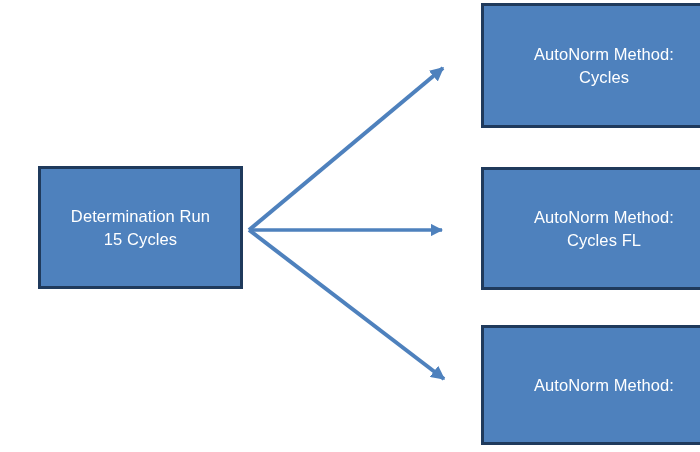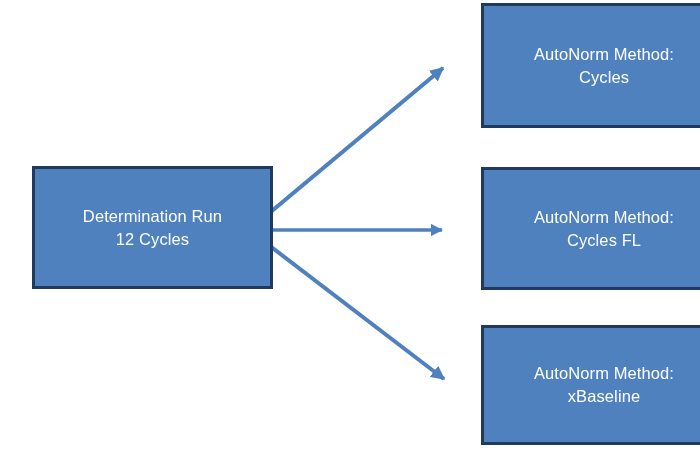--- a/index.html
+++ b/index.html
@@ -36,21 +36,21 @@
     display: flex;
     flex-direction: column;
     align-items: center;
     justify-content: center;
     text-align: center;
     font-size: 16.5px;
     line-height: 23px;
     letter-spacing: 0.1px;
     margin-left: 32px;
   }
-  .node-source   { left: 0;   top: 166px; width: 241px; height: 123px; }
+  .node-source   { left: 6px;   top: 166px; width: 205px; height: 123px; }
   .node-slopes   { left: 449px; top: 3px;   width: 246px; height: 125px; }
   .node-targetfl { left: 449px; top: 167px; width: 246px; height: 123px; }
   .node-xbase    { left: 449px; top: 325px; width: 246px; height: 120px; }
 </style>
 </head>
 <body>
 
 <div class="canvas">
 
   <svg class="edges" viewBox="0 0 700 452">
@@ -59,31 +59,30 @@
         <path class="arrowhead" d="M0,0 L10,5 L0,10 Z"></path>
       </marker>
     </defs>
     <line class="edge" x1="249" y1="230" x2="443" y2="68" stroke-width="4" marker-end="url(#ah)"></line>
     <line class="edge" x1="249" y1="230" x2="442" y2="230" stroke-width="3.5" marker-end="url(#ah)"></line>
     <line class="edge" x1="249" y1="230" x2="444" y2="379" stroke-width="4" marker-end="url(#ah)"></line>
   </svg>
 
   <div class="node node-source">
     <div>Determination Run</div>
-    <div>12 Cycles</div>
+    <div>15 Cycles</div>
   </div>
 
   <div class="node node-slopes">
     <div>AutoNorm Method:</div>
     <div>Cycles</div>
   </div>
 
   <div class="node node-targetfl">
     <div>AutoNorm Method:</div>
     <div>Cycles FL</div>
   </div>
 
   <div class="node node-xbase">
     <div>AutoNorm Method:</div>
-    <div>xBaseline</div>
   </div>
 
 </div>
 
 </body></html>

